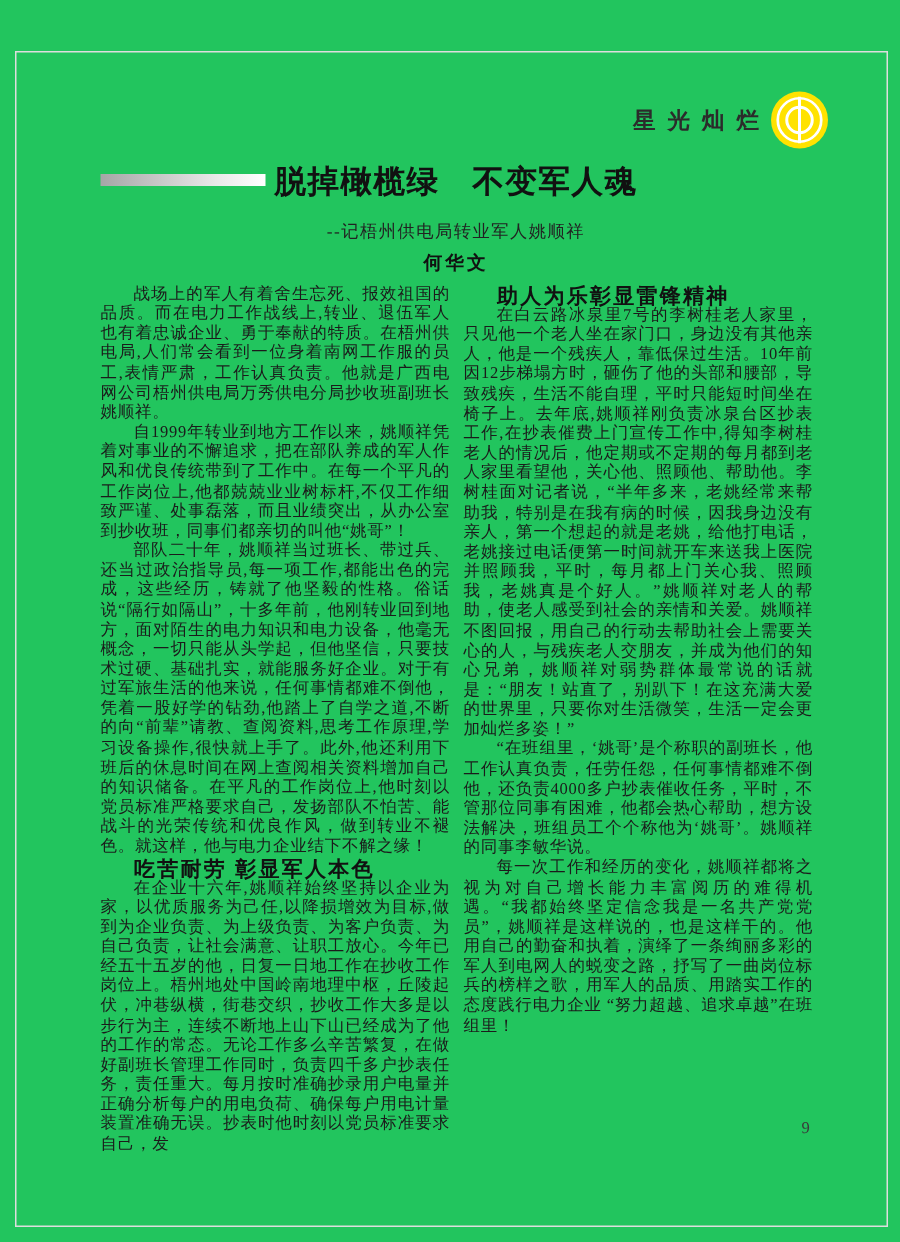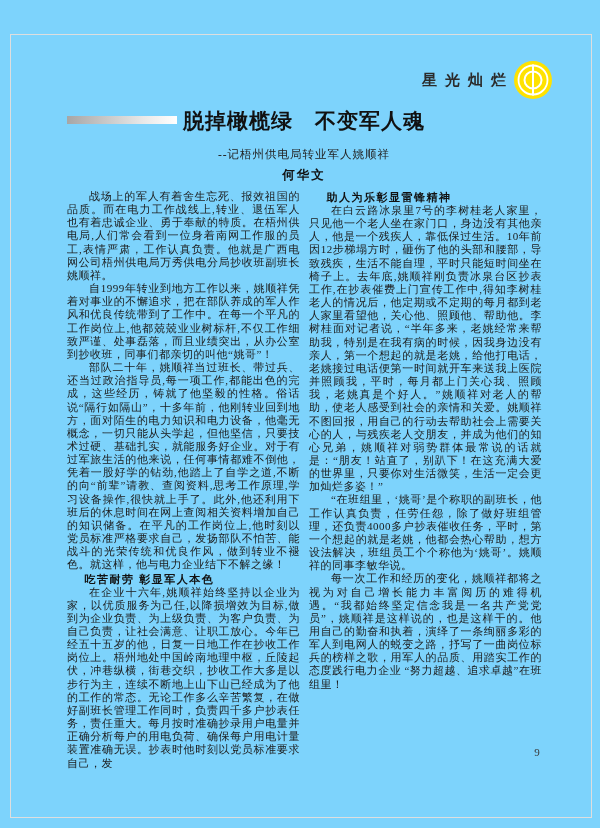--- a/index.html
+++ b/index.html
@@ -1,17 +1,17 @@
 <!DOCTYPE html>
 <html><head>
 <meta charset="utf-8">
 <style>
   html,body { margin:0; padding:0; background:#ffffff; }
   .sheet {
-    position:relative; width:600px; height:828px; background:#7dd3fc;
+    position:relative; width:600px; height:828px; background:#22c55e;
     overflow:hidden; color:#1b1b1b;
     font-family:"Liberation Serif","DejaVu Serif",serif;
   }
   .scan-frame {
     position:absolute; left:10px; top:34px; width:580px; height:782px;
     border:1px solid #dedede; pointer-events:none;
   }
   
   .header {
     position:absolute; top:60px; right:47px;
@@ -49,21 +49,21 @@
   }
   .col { width:233px; }
   .col p, .col h3 {
     margin:0; font-size:11px; line-height:13.15px;
     text-align:justify; text-justify:inter-ideograph;
     letter-spacing:0.5px; color:#1b1b1b;
   }
   .col p.indent { text-indent:2em; }
   .col h3.sec {
     font-family:"Liberation Sans","DejaVu Sans",sans-serif;
-    font-weight:bold; font-size:11px; text-indent:1.6em;
+    font-weight:bold; font-size:14px; text-indent:1.6em;
     letter-spacing:1.5px; line-height:14px; color:#111;
   }
   .col p.sig { text-align:right; text-indent:0; padding-right:4px; letter-spacing:2px; }
   .page-number {
     position:absolute; left:527px; top:746px; width:20px;
     font-size:11px; color:#3a3a3a; text-align:center;
   }
 </style>
 </head>
 <body>
@@ -96,21 +96,21 @@
       <p class="indent">战场上的军人有着舍生忘死、报效祖国的品质。而在电力工作战线上,转业、退伍军人也有着忠诚企业、勇于奉献的特质。在梧州供电局,人们常会看到一位身着南网工作服的员工,表情严肃，工作认真负责。他就是广西电网公司梧州供电局万秀供电分局抄收班副班长姚顺祥。</p>
       <p class="indent">自1999年转业到地方工作以来，姚顺祥凭着对事业的不懈追求，把在部队养成的军人作风和优良传统带到了工作中。在每一个平凡的工作岗位上,他都兢兢业业树标杆,不仅工作细致严谨、处事磊落，而且业绩突出，从办公室到抄收班，同事们都亲切的叫他“姚哥”！</p>
       <p class="indent">部队二十年，姚顺祥当过班长、带过兵、还当过政治指导员,每一项工作,都能出色的完成，这些经历，铸就了他坚毅的性格。俗话说“隔行如隔山”，十多年前，他刚转业回到地方，面对陌生的电力知识和电力设备，他毫无概念，一切只能从头学起，但他坚信，只要技术过硬、基础扎实，就能服务好企业。对于有过军旅生活的他来说，任何事情都难不倒他，凭着一股好学的钻劲,他踏上了自学之道,不断的向“前辈”请教、查阅资料,思考工作原理,学习设备操作,很快就上手了。此外,他还利用下班后的休息时间在网上查阅相关资料增加自己的知识储备。在平凡的工作岗位上,他时刻以党员标准严格要求自己，发扬部队不怕苦、能战斗的光荣传统和优良作风，做到转业不褪色。就这样，他与电力企业结下不解之缘！</p>
       <h3 class="sec">吃苦耐劳 彰显军人本色</h3>
       <p class="indent">在企业十六年,姚顺祥始终坚持以企业为家，以优质服务为己任,以降损增效为目标,做到为企业负责、为上级负责、为客户负责、为自己负责，让社会满意、让职工放心。今年已经五十五岁的他，日复一日地工作在抄收工作岗位上。梧州地处中国岭南地理中枢，丘陵起伏，冲巷纵横，街巷交织，抄收工作大多是以步行为主，连续不断地上山下山已经成为了他的工作的常态。无论工作多么辛苦繁复，在做好副班长管理工作同时，负责四千多户抄表任务，责任重大。每月按时准确抄录用户电量并正确分析每户的用电负荷、确保每户用电计量装置准确无误。抄表时他时刻以党员标准要求自己，发</p>
     </div>
 
     <div class="col">
       <h3 class="sec">助人为乐彰显雷锋精神</h3>
       <p class="indent">在白云路冰泉里7号的李树桂老人家里，只见他一个老人坐在家门口，身边没有其他亲人，他是一个残疾人，靠低保过生活。10年前因12步梯塌方时，砸伤了他的头部和腰部，导致残疾，生活不能自理，平时只能短时间坐在椅子上。去年底,姚顺祥刚负责冰泉台区抄表工作,在抄表催费上门宣传工作中,得知李树桂老人的情况后，他定期或不定期的每月都到老人家里看望他，关心他、照顾他、帮助他。李树桂面对记者说，“半年多来，老姚经常来帮助我，特别是在我有病的时候，因我身边没有亲人，第一个想起的就是老姚，给他打电话，老姚接过电话便第一时间就开车来送我上医院并照顾我，平时，每月都上门关心我、照顾我，老姚真是个好人。”姚顺祥对老人的帮助，使老人感受到社会的亲情和关爱。姚顺祥不图回报，用自己的行动去帮助社会上需要关心的人，与残疾老人交朋友，并成为他们的知心兄弟，姚顺祥对弱势群体最常说的话就是：“朋友！站直了，别趴下！在这充满大爱的世界里，只要你对生活微笑，生活一定会更加灿烂多姿！”</p>
-      <p class="indent">“在班组里，‘姚哥’是个称职的副班长，他工作认真负责，任劳任怨，除了做好班组管理，还负责4000多户抄表催收任务，平时，第一个想起的就是老姚，他都会热心帮助，想方设法解决，班组员工个个称他为‘姚哥’。姚顺祥的同事李敏华说。</p>
+      <p class="indent">“在班组里，‘姚哥’是个称职的副班长，他工作认真负责，任劳任怨，任何事情都难不倒他，还负责4000多户抄表催收任务，平时，不管那位同事有困难，他都会热心帮助，想方设法解决，班组员工个个称他为‘姚哥’。姚顺祥的同事李敏华说。</p>
       <p class="indent">每一次工作和经历的变化，姚顺祥都将之视为对自己增长能力丰富阅历的难得机遇。“我都始终坚定信念我是一名共产党党员”，姚顺祥是这样说的，也是这样干的。他用自己的勤奋和执着，演绎了一条绚丽多彩的军人到电网人的蜕变之路，抒写了一曲岗位标兵的榜样之歌，用军人的品质、用踏实工作的态度践行电力企业 “努力超越、追求卓越”在班组里！</p>
     </div>
 
   </div>
 
   <div class="page-number">9</div>
 
 </div>
 
 </body></html>

